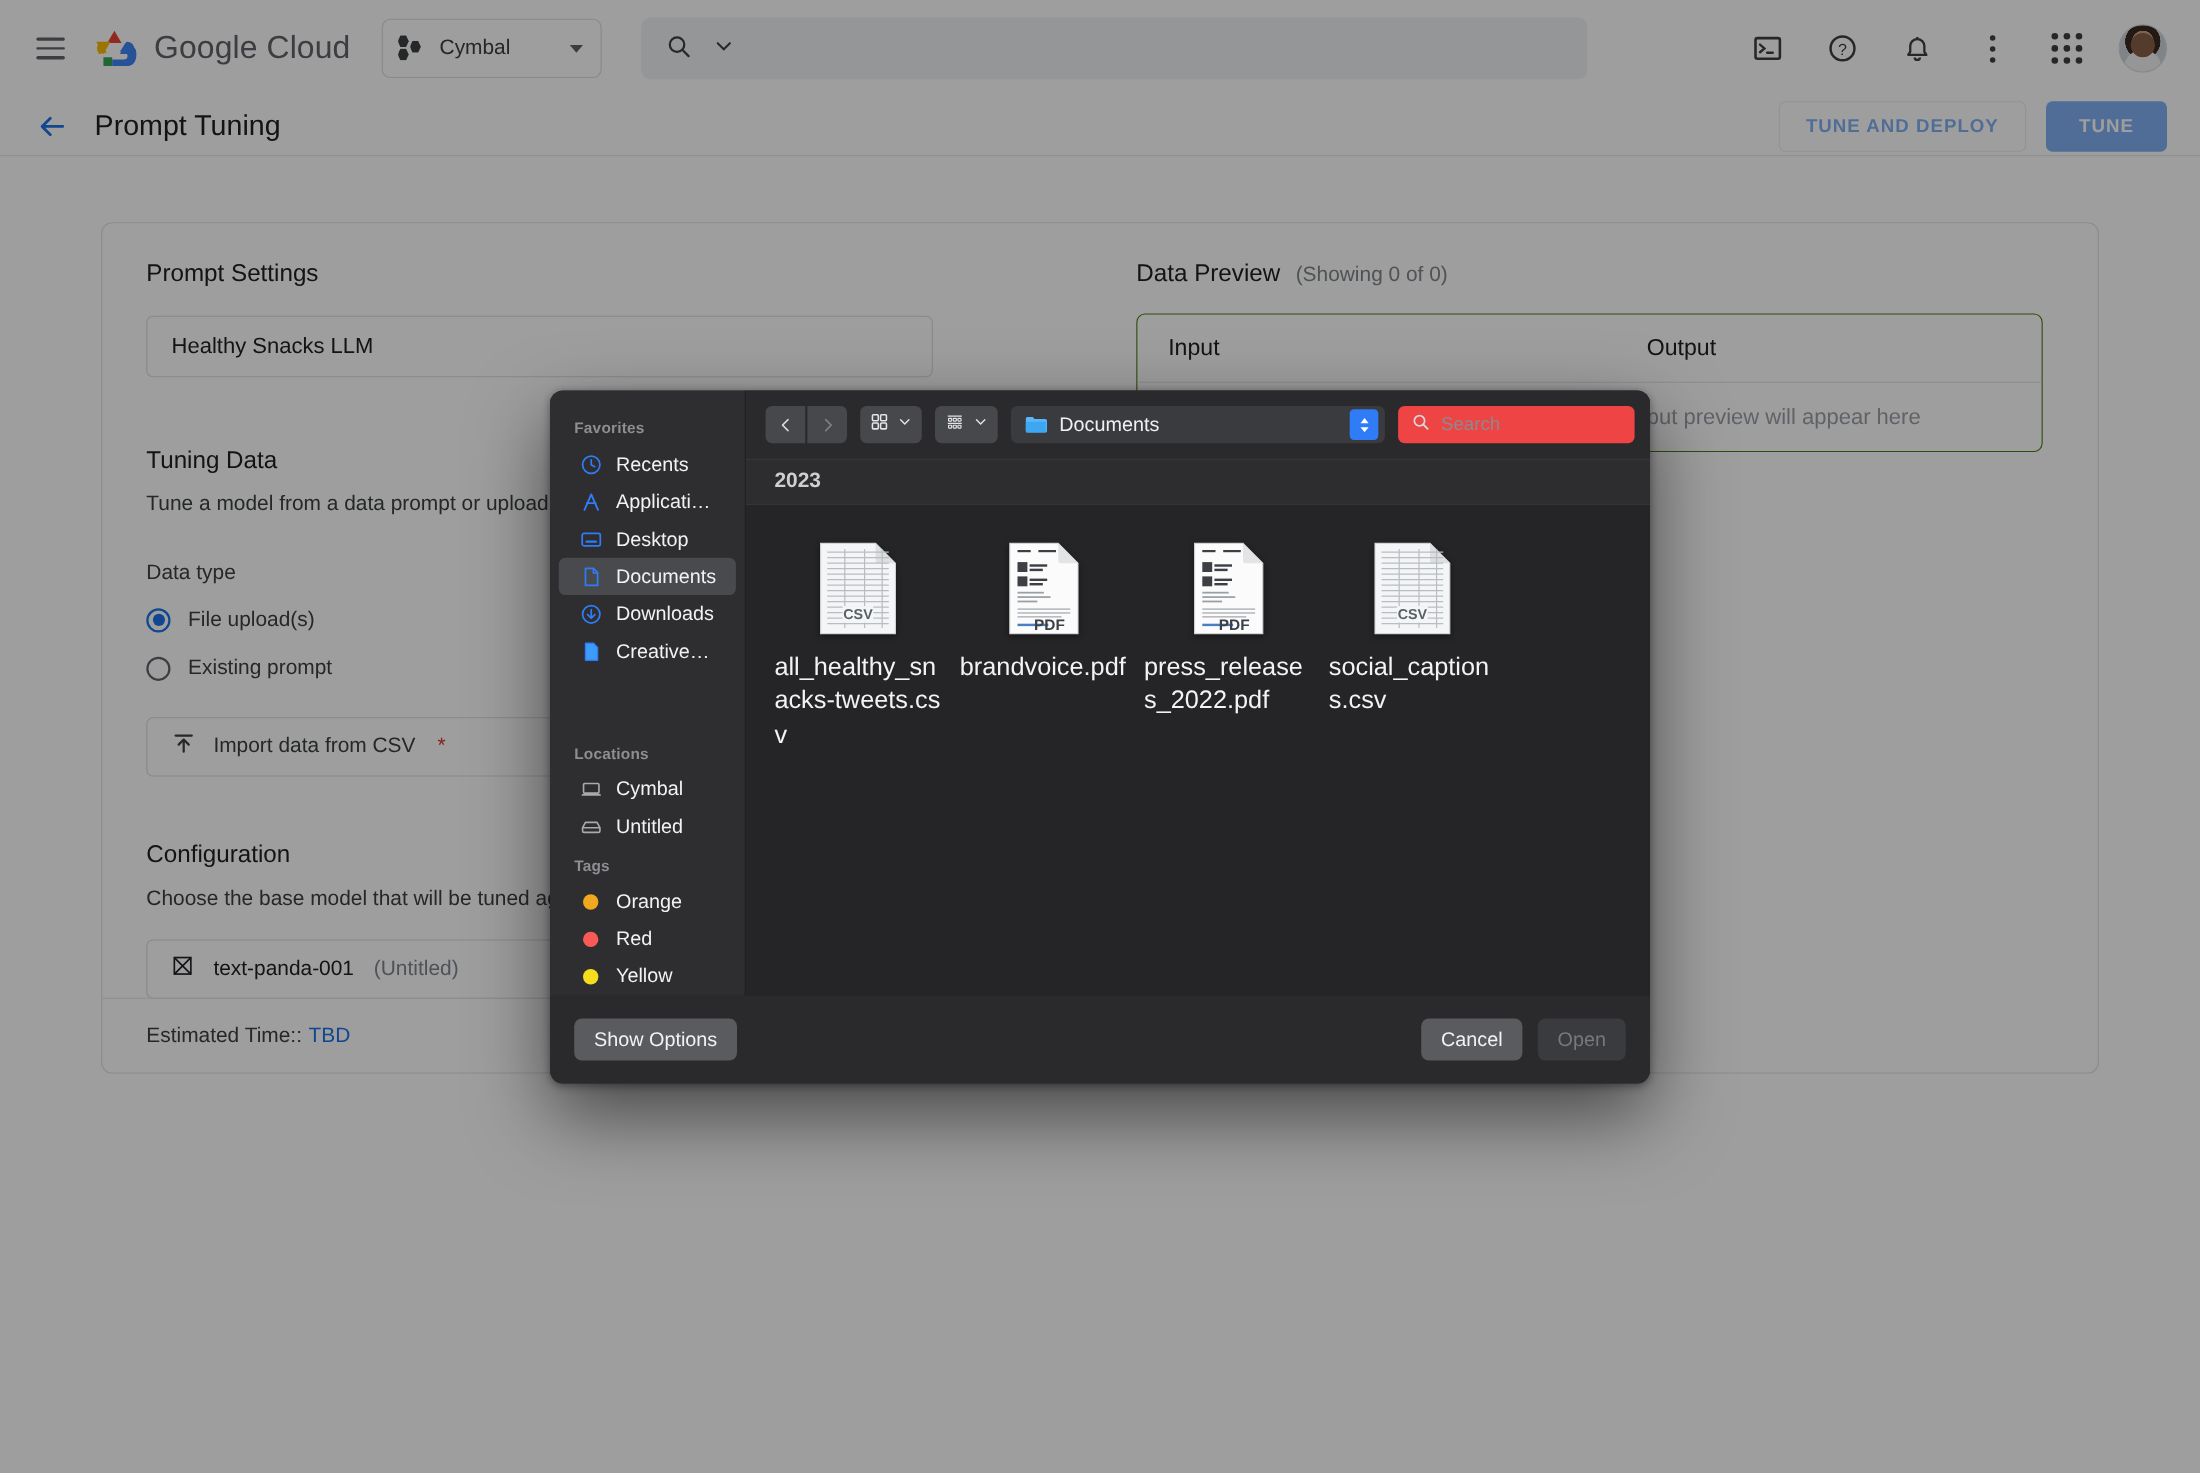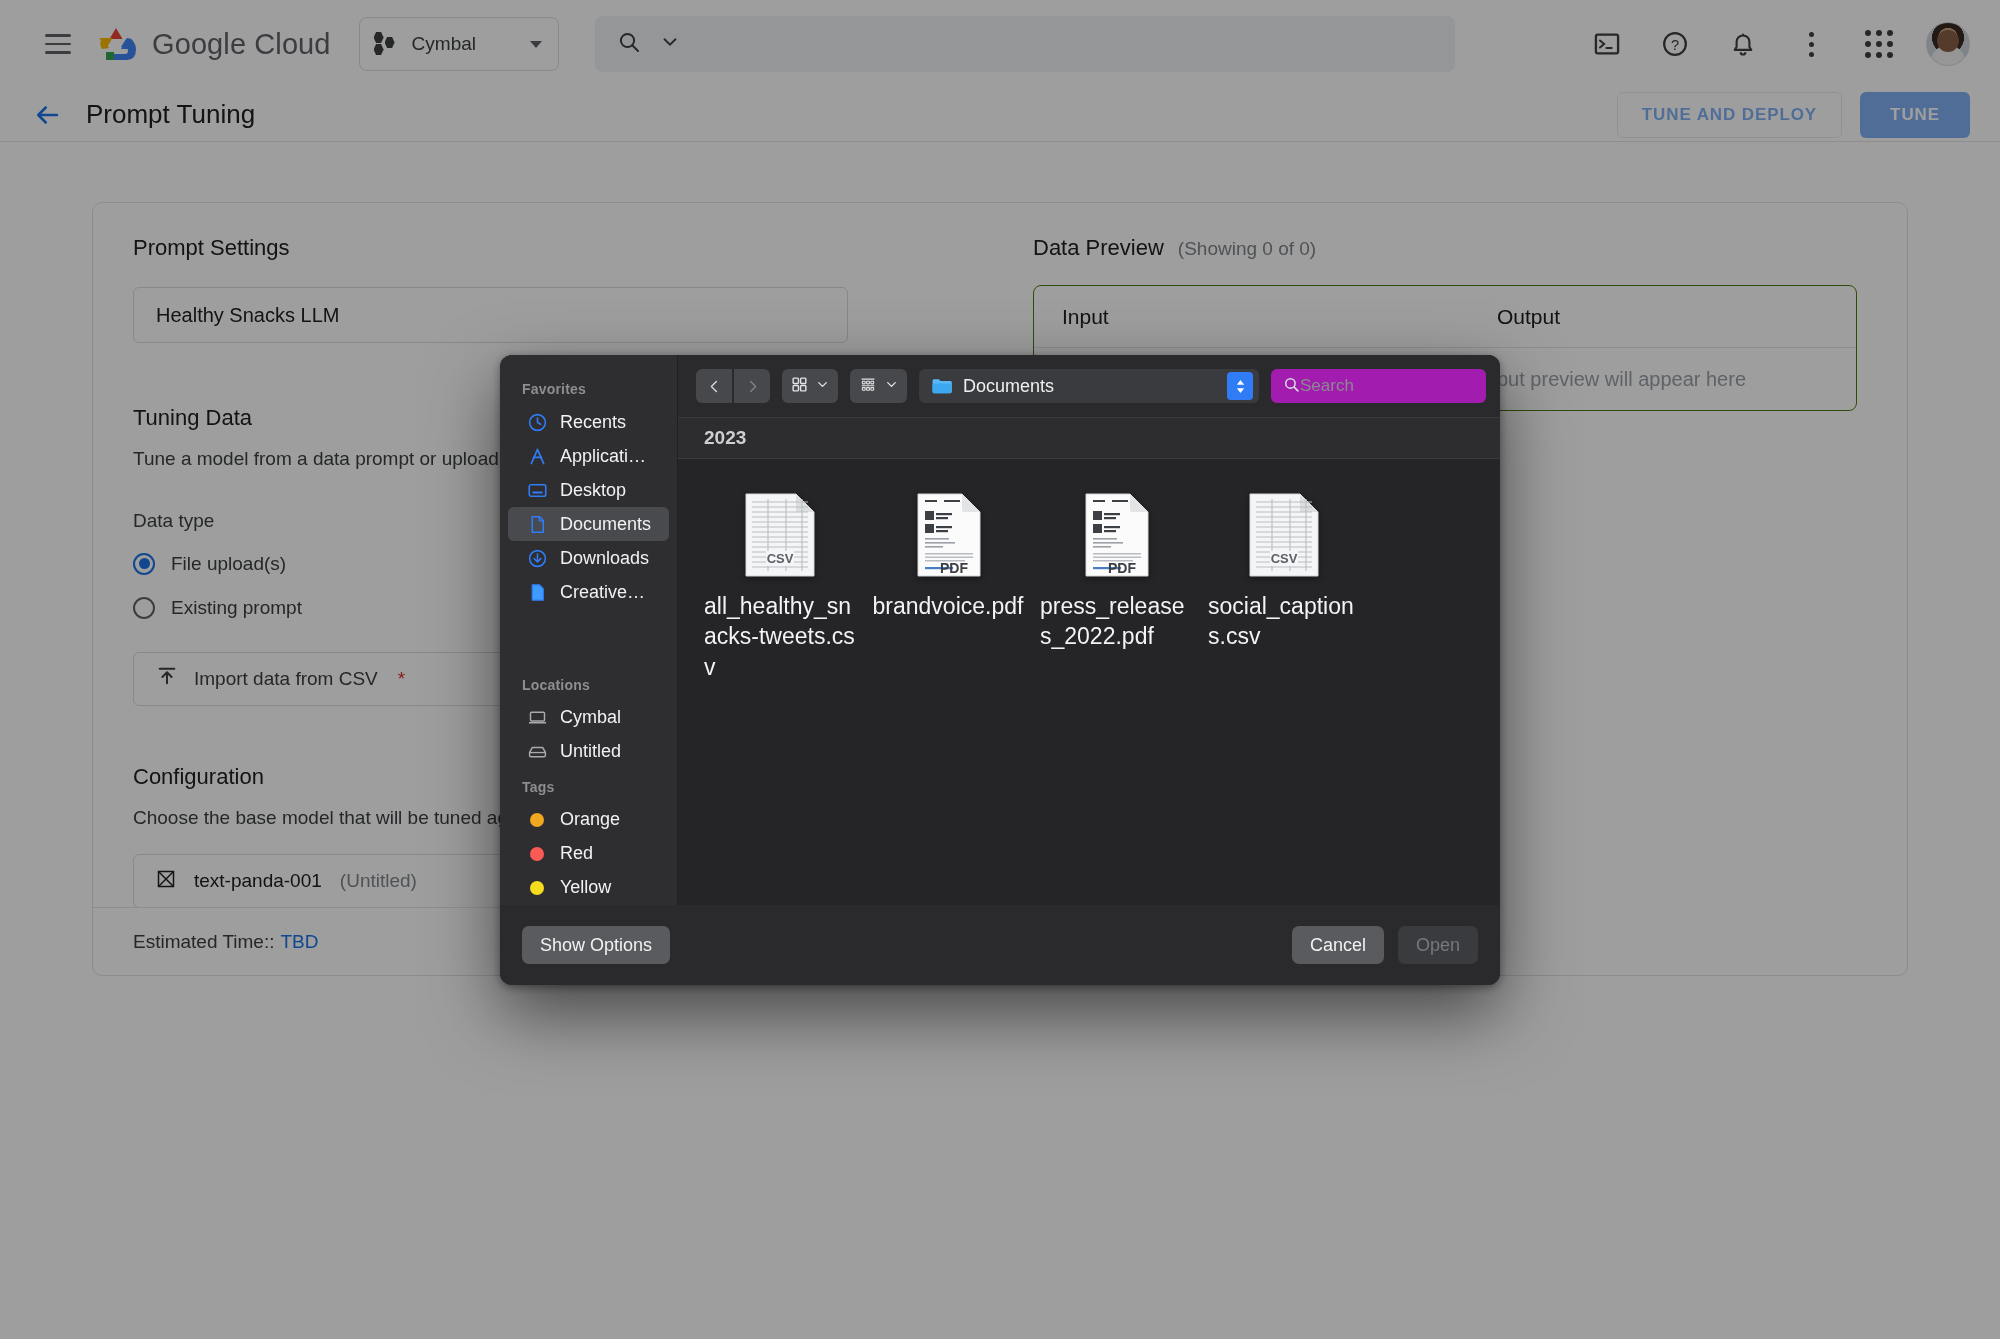--- a/index.html
+++ b/index.html
@@ -16,21 +16,21 @@
   }
   .dimmer {
     position: absolute; inset: 0;
     background: rgba(0,0,0,0.38);
     z-index: 50;
     pointer-events: none;
   }
 
   
   .topbar {
-    position: absolute; top: 0; left: 12px; right: 0; height: 88px;
+    position: absolute; top: 0; left: 0; right: 0; height: 88px;
     background: #ffffff;
     display: flex; align-items: center;
     padding: 0 22px;
     gap: 0;
   }
   .hamburger {
     width: 48px; height: 48px; margin-right: 12px;
     display: flex; flex-direction: column; justify-content: center; align-items: center; gap: 6px;
     cursor: pointer;
   }
@@ -239,22 +239,22 @@
     flex: 1; height: 34px; background: #3a3b3e; border-radius: 6px;
     display: flex; align-items: center; gap: 10px; padding: 0 4px 0 12px; cursor: pointer; min-width: 0;
   }
   .folder-ic { width: 22px; height: 18px; flex: none; }
   .path-name { font-size: 18px; color: #f0f0f2; flex: 1; white-space: nowrap; overflow: hidden;}
   .stepper {
     width: 26px; height: 28px; background: #2f7cf6; border-radius: 4px; margin-right: 2px;
     display:flex; flex-direction: column; align-items:center; justify-content:center; gap: 3px; flex:none;
   }
   .dlg-search {
-    width: 215px; height: 34px; background: #a21caf; border-radius: 6px;
-    display: flex; align-items: center; padding: 0 12px; flex: none;
+    width: 215px; height: 34px; background: #ef4444; border-radius: 6px;
+    display: flex; align-items: center; gap: 10px; padding: 0 12px; flex: none;
   }
   .dlg-search input {
     background: transparent; border: none; outline: none; color: #e8e8ea;
     font-size: 17px; font-family: inherit; width: 100%;
   }
   .dlg-search input::placeholder { color: #8a8a8f; }
 
   .group-hdr {
     height: 42px; display: flex; align-items: center; padding-left: 26px;
     font-size: 19px; color: #cfcfd2; font-weight: 600;

